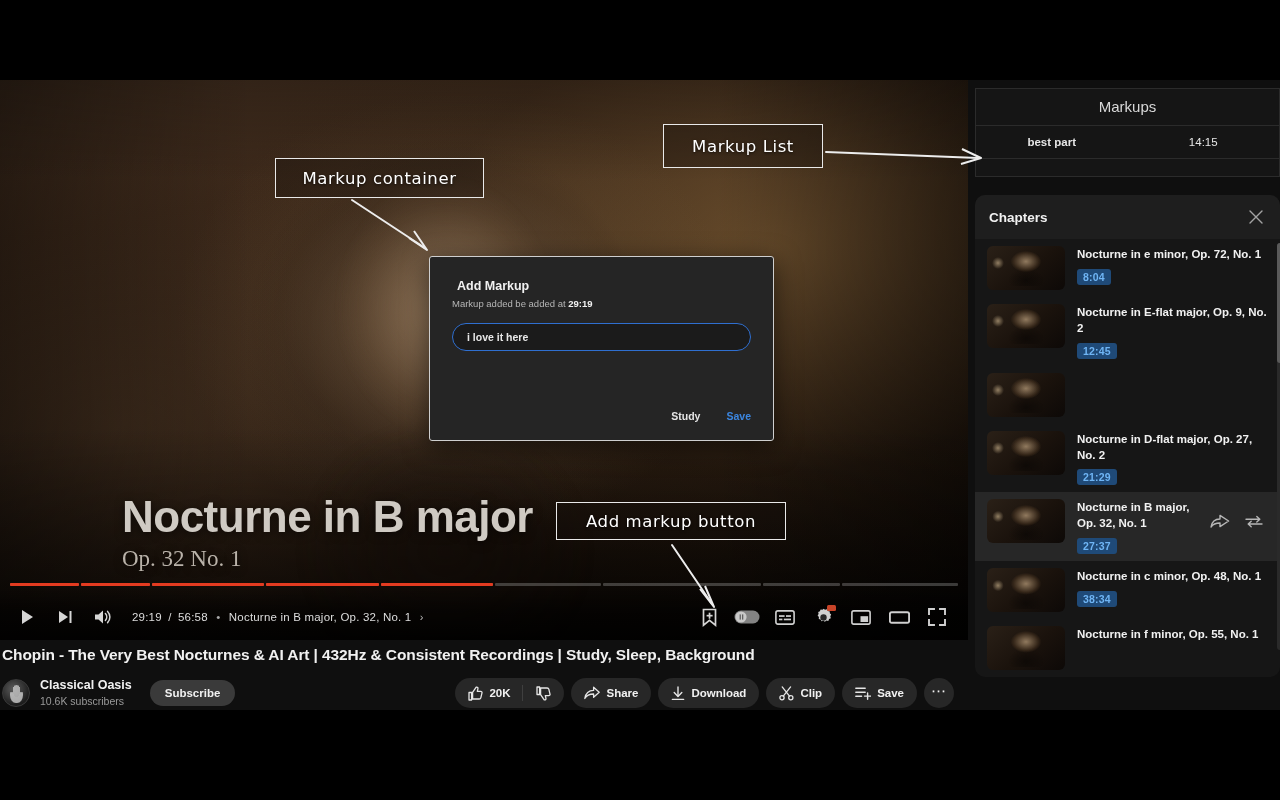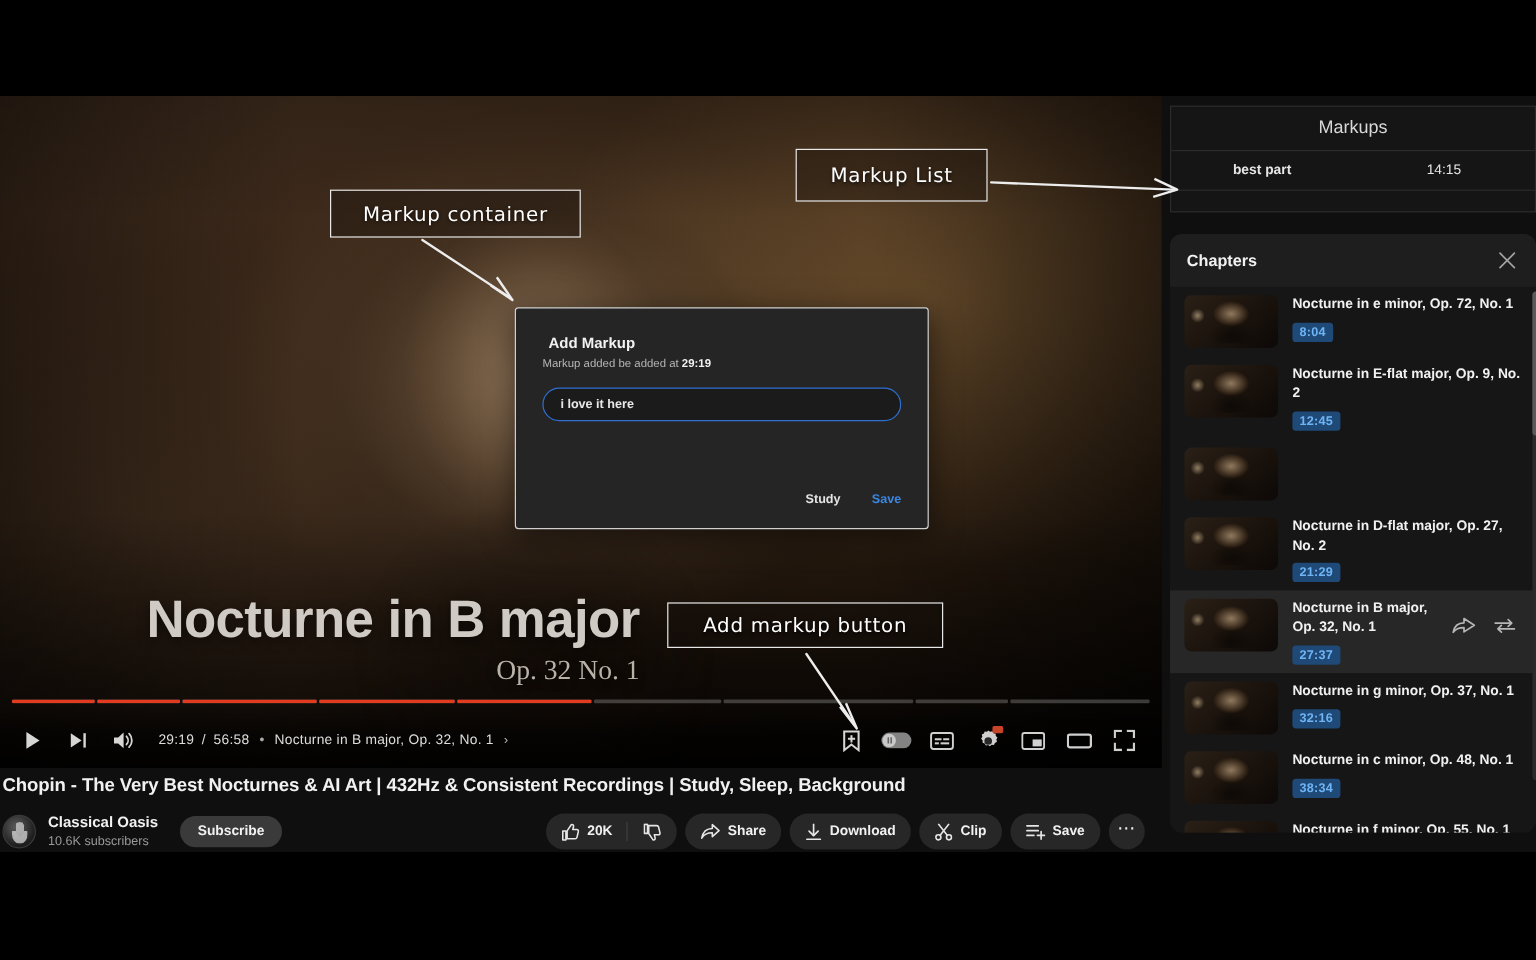--- a/index.html
+++ b/index.html
@@ -15,21 +15,21 @@
 
   
   .page-surface {
     position: absolute; left: 0; top: 80px; width: 1280px; height: 630px;
     background: #0f0f0f;
   }
 
   
   .player {
     position: absolute; left: 0; top: 80px; width: 968px; height: 560px;
-    overflow: hidden; background: #000; text-align: right;
+    overflow: hidden; background: #000;
   }
   .art {
     position: absolute; inset: 0;
     background:
       radial-gradient(ellipse 40% 55% at 47% 42%, rgba(196,160,118,0.40) 0%, rgba(120,92,60,0.16) 45%, rgba(0,0,0,0) 72%),
       radial-gradient(ellipse 26% 46% at 46% 47%, rgba(60,44,32,0.82) 0%, rgba(40,28,20,0.35) 55%, rgba(0,0,0,0) 80%),
       radial-gradient(ellipse 70% 80% at 80% 30%, rgba(150,112,62,0.55) 0%, rgba(70,50,28,0.22) 50%, rgba(0,0,0,0) 80%),
       radial-gradient(ellipse 60% 70% at 12% 62%, rgba(96,70,46,0.40) 0%, rgba(0,0,0,0) 70%),
       linear-gradient(170deg, #4a3423 0%, #3a2719 22%, #2a1c12 50%, #191009 78%, #0c0805 100%);
   }
@@ -484,27 +484,20 @@
                 <path d="M2 5.2 H15.6 M12.8 2.4 L15.8 5.2 L12.8 8.0" fill="none" stroke="#cfcfcf" stroke-width="1.4" stroke-linecap="round" stroke-linejoin="round"></path>
                 <path d="M18 10.0 H4.4 M7.2 7.2 L4.2 10.0 L7.2 12.8" fill="none" stroke="#cfcfcf" stroke-width="1.4" stroke-linecap="round" stroke-linejoin="round"></path>
               </svg>
             </div>
           </div>
           <div class="ch-item">
             <div class="thumb">
               <div class="glow"></div>
               <div class="face"></div>
             </div>
-            <div class="ch-body"><div class="ch-name">Nocturne in g minor, Op. 37, No. 1</div><div class="ch-time">32:16</div></div>
-          </div>
-          <div class="ch-item">
-            <div class="thumb">
-              <div class="glow"></div>
-              <div class="face"></div>
-            </div>
             <div class="ch-body"><div class="ch-name">Nocturne in c minor, Op. 48, No. 1</div><div class="ch-time">38:34</div></div>
           </div>
           <div class="ch-item">
             <div class="thumb">
               <div class="face"></div>
             </div>
             <div class="ch-body">
               <div class="ch-name">Nocturne in f minor, Op. 55, No. 1</div>
             </div>
           </div>

